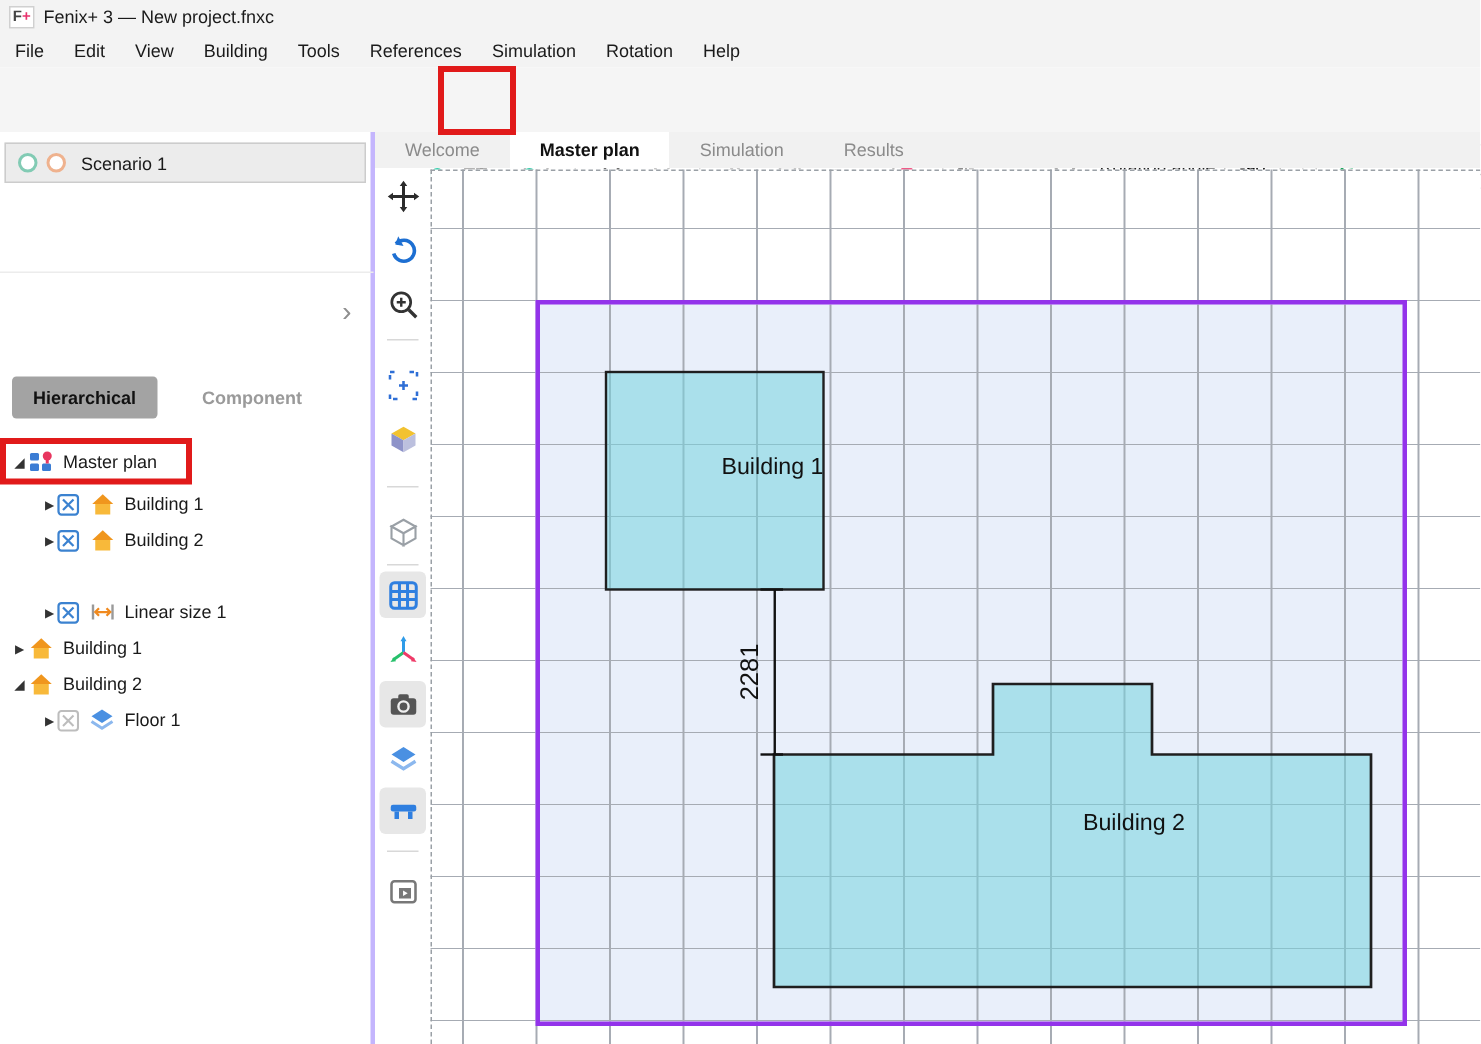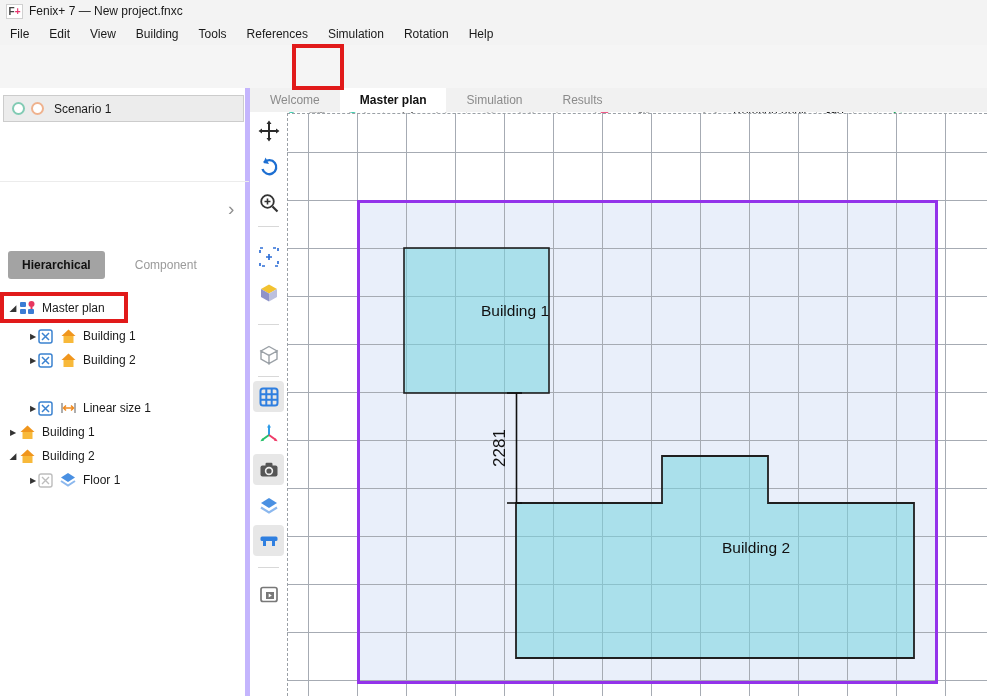--- a/index.html
+++ b/index.html
@@ -21,38 +21,38 @@
   .tb{position:absolute;top:52px;width:28px;height:28px;display:flex;align-items:center;justify-content:center;}
   .tsep{position:absolute;top:53px;width:1px;height:26px;background:#dadada;}
   .rotlabel{position:absolute;top:59px;left:733px;font-size:12px;color:#222;}
   .rotinput{position:absolute;top:54px;left:816px;width:38px;height:25px;border:1px solid #c4c4c4;
             background:#fff;font-size:12px;text-align:center;font-family:inherit;}
   .degree{position:absolute;top:48px;left:857px;font-size:11px;color:#333;}
   .evacbtn{position:absolute;top:51px;left:877px;width:150px;height:30px;border:1px solid #cfcfcf;
            border-radius:3px;background:#fff;display:flex;align-items:center;gap:6px;
            padding-left:10px;font-size:12px;color:#1a1a1a;}
   
-  .sidebar{position:absolute;left:0;top:88px;width:250px;height:608px;background:#fff;border-right:5px solid #c4b5fd;}
+  .sidebar{position:absolute;left:0;top:88px;width:250px;height:608px;background:#fff;border-right:3px solid #c4b5fd;}
   .scenrow{position:absolute;left:3px;top:7px;width:241px;height:27px;background:#ececec;border:1px solid #cccccc;
            display:flex;align-items:center;font-size:12px;}
   .scirc{width:13px;height:13px;border-radius:50%;background:#fff;margin-left:8px;display:inline-block;}
   .sc1{border:2px solid #82cbb4;}
   .sc2{border:2px solid #efb28e;margin-left:6px;}
   .scenrow .slabel{margin-left:10px;}
   .sdiv{position:absolute;left:0;top:93px;width:249px;height:1px;background:#ececec;}
   .searchbox{position:absolute;left:14px;top:112px;width:206px;height:26px;border:1px solid #d4d4d4;border-radius:3px;
              background:#fff;display:flex;align-items:center;}
   .searchbox input{border:none;outline:none;flex:1;font-size:12px;color:#444;background:transparent;
                    font-family:inherit;}
   .searchbox input::placeholder{color:#9d9d9d;}
   .searchchev{position:absolute;left:228px;top:110px;font-size:19px;color:#8f8f8f;}
   .viewtabs{position:absolute;left:8px;top:163px;display:flex;align-items:center;font-size:12px;}
   .vtab{padding:7px 14px;border-radius:3px;color:#9a9a9a;}
   .vtab.on{background:#a3a3a3;color:#111;font-weight:bold;}
-  .vtab+.vtab{margin-left:16px;}
+  .vtab+.vtab{margin-left:16px;font-weight:bold;}
   
   .trow{position:absolute;left:0;width:249px;height:24px;display:flex;align-items:center;font-size:12px;}
   .arrow{width:10px;font-size:8px;color:#333;display:inline-block;text-align:center;flex:none;}
   .arrow.exp{font-size:9px;}
   .ticon{width:18px;height:16px;display:inline-flex;align-items:center;justify-content:center;flex:none;margin-right:6px;}
   .cbx{width:15px;height:15px;display:inline-flex;flex:none;margin-right:6px;}
   .tlabel{white-space:nowrap;}
   
   .tabbar{position:absolute;left:250px;top:88px;width:737px;height:24px;background:#f1f1f1;
           display:flex;align-items:flex-end;font-size:12px;}
@@ -80,21 +80,21 @@
   .redbox1{left:292px;top:44px;width:52px;height:46px;}
   .redbox2{left:0px;top:204px;width:128px;height:31px;}
 </style>
 </head>
 <body>
 
 <div class="stage">
 
   <div class="titlebar">
     <span class="applogo">F<b>+</b></span>
-    <span>Fenix+ 7 — New project.fnxc</span>
+    <span>Fenix+ 3 — New project.fnxc</span>
   </div>
 
   <div class="menubar">
     <span class="mi">File</span>
     <span class="mi">Edit</span>
     <span class="mi">View</span>
     <span class="mi">Building</span>
     <span class="mi">Tools</span>
     <span class="mi">References</span>
     <span class="mi">Simulation</span>

